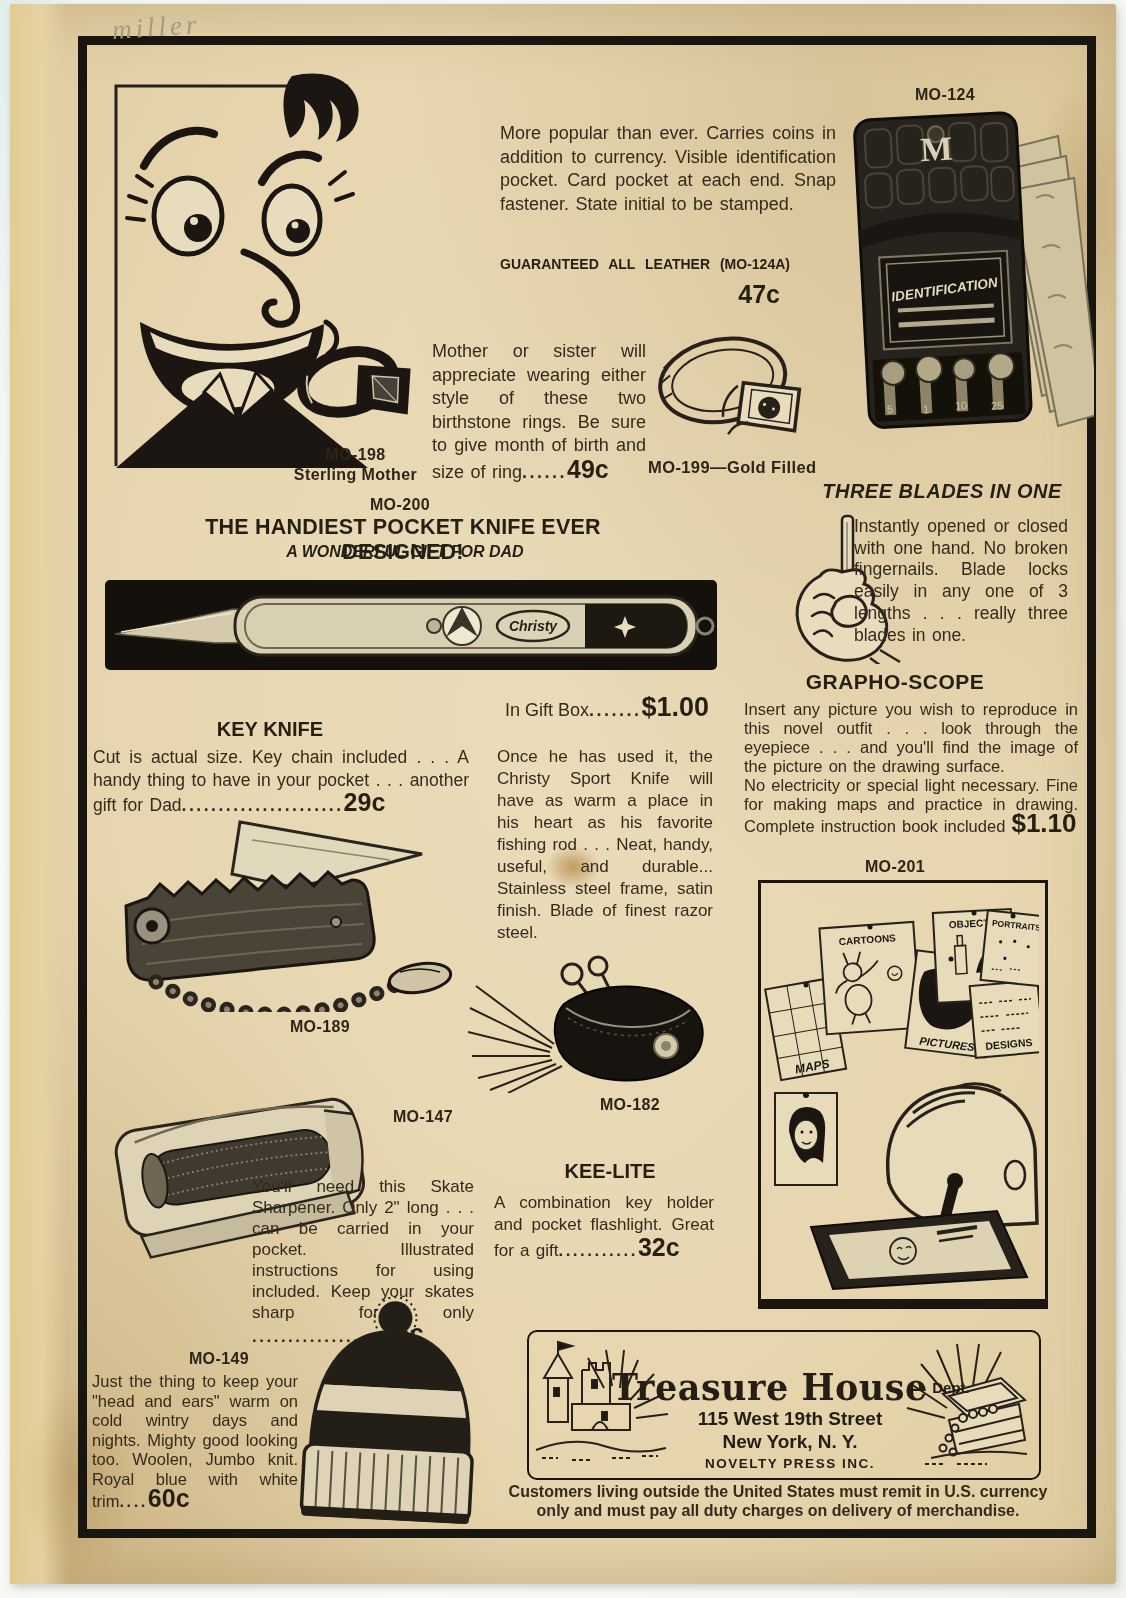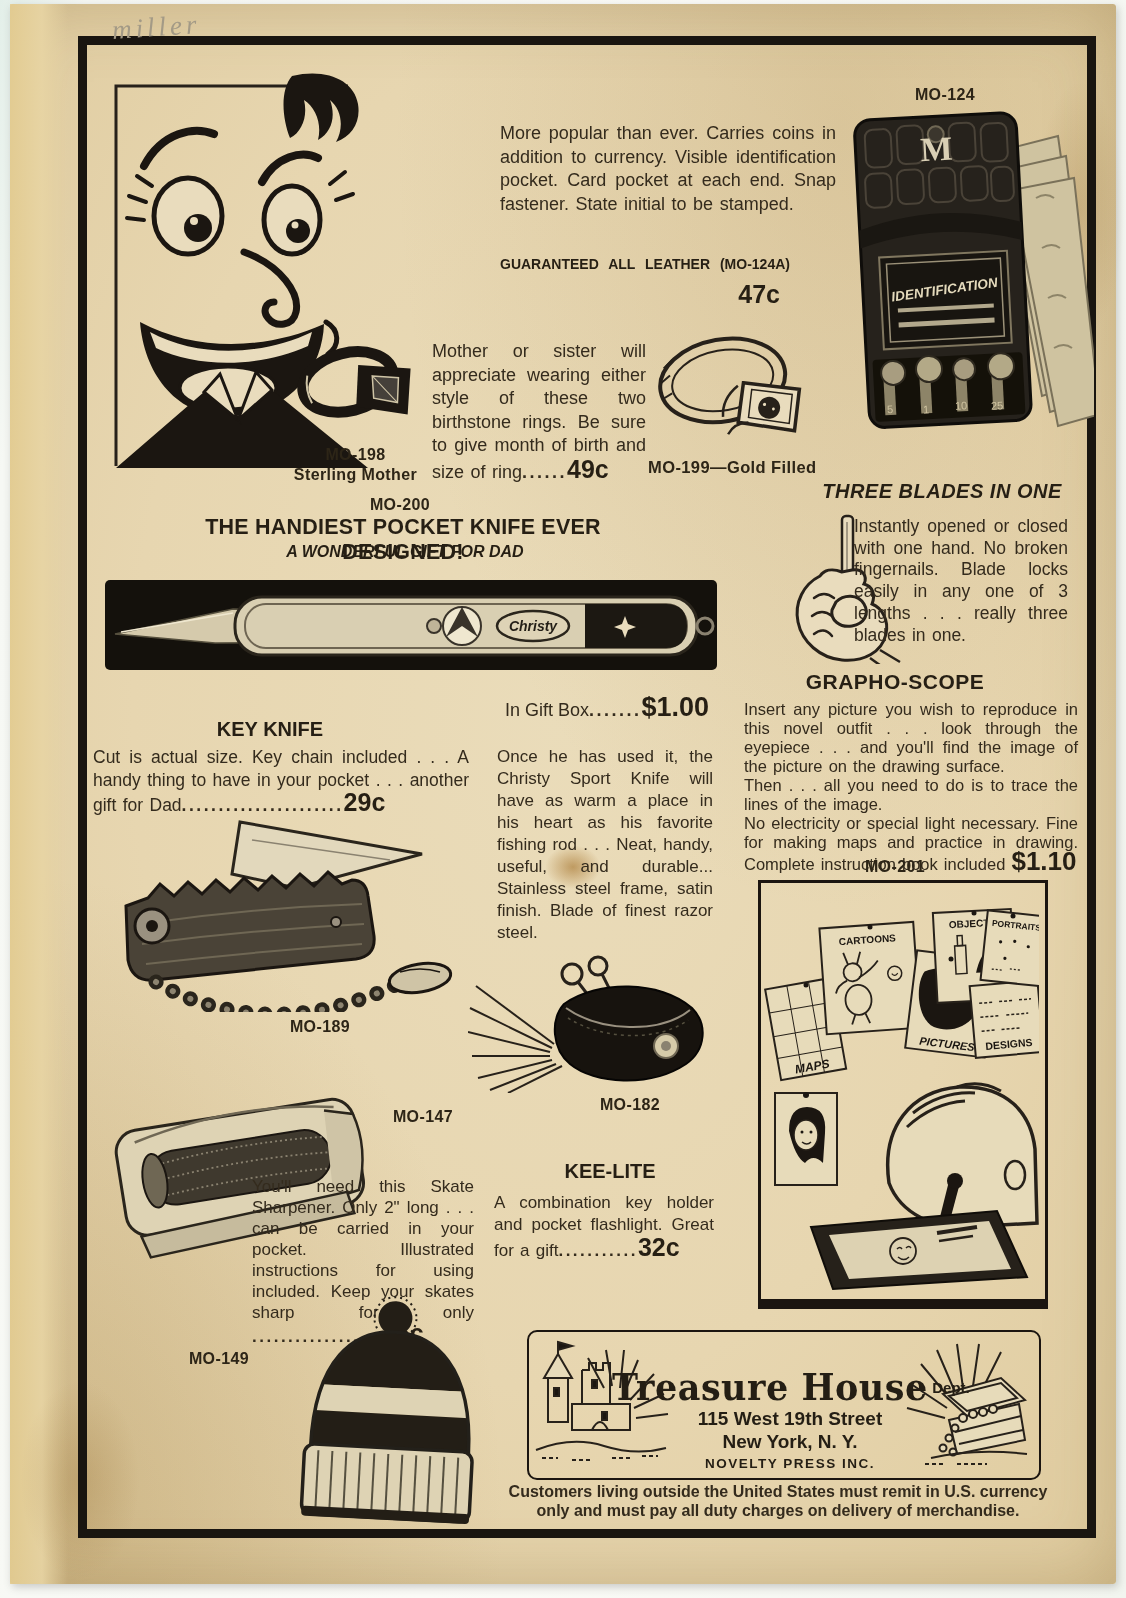--- a/index.html
+++ b/index.html
@@ -200,21 +200,20 @@
     <ellipse cx="330" cy="166" rx="31" ry="14" transform="rotate(-9 330 166)" fill="#cfc4a6" stroke="#1b1611" stroke-width="3"></ellipse>
     <path d="M310 160 q20 -6 40 0" stroke="#1b1611" stroke-width="1.5" fill="none"></path>
   </svg>
   <div class="t code ctr" style="left:250px;top:1018px;width:140px;">MO-189</div>
 
   <div class="t just" style="left:497px;top:746px;width:216px;font-size:17px;line-height:22px;">Once he has used it, the Christy Sport Knife will have as warm a place in his heart as his favorite fishing rod . . . Neat, handy, useful, and durable... Stainless steel frame, satin finish. Blade of finest razor steel.</div>
 
   <div class="t hline ctr" style="left:770px;top:670px;width:250px;font-size:21px;letter-spacing:.5px;">GRAPHO-SCOPE</div>
   <div class="t" style="left:744px;top:700px;width:334px;font-size:16.5px;line-height:19px;">
     <div class="just">Insert any picture you wish to reproduce in this novel outfit . . . look through the eyepiece . . . and you'll find the image of the picture on the drawing surface.</div>
-    <div class="just">Then . . . all you need to do is to trace the lines of the image.</div>
     <div class="just"><span>No electricity or special light necessary. Fine for making maps and practice in drawing. Complete instruction book included</span> <span class="price" style="font-size:26px;">$1.10</span></div>
   </div>
   <div class="t code ctr" style="left:830px;top:858px;width:130px;">MO-201</div>
 
   <div class="t" style="left:758px;top:880px;width:284px;height:416px;border:3px solid #1b1510;border-bottom-width:10px;"></div>
   <svg style="position:absolute;left:761px;top:883px;" width="278" height="410" viewBox="0 0 278 410">
     <g stroke="#27211a" fill="#e7dbba" stroke-width="2">
       <g transform="rotate(-10 45 148)">
         <rect x="12" y="100" width="66" height="92"></rect>
         <path d="M12 124 h66 M12 148 h66 M12 170 h66 M34 100 v92 M56 100 v92" fill="none" stroke-width="1"></path>
@@ -325,20 +324,23 @@
       <path d="M240 66 L268 74 Q278 110 262 150 L236 154" fill="#cfc4a6" stroke="#2a251c" stroke-width="2.5"></path>
       <polygon points="40,162 250,150 254,172 46,184" fill="#c6bb9d" stroke="#2a251c" stroke-width="2.5"></polygon>
     </g>
   </svg>
   <div class="t code ctr" style="left:368px;top:1108px;width:110px;">MO-147</div>
   <div class="t just" style="left:252px;top:1176px;width:222px;font-size:17px;line-height:21px;">
     <span>You'll need this Skate Sharpener. Only 2" long . . . can be carried in your pocket. Illustrated instructions for using included. Keep your skates sharp for only </span><span class="dots">..................</span><span class="price">25c</span>
   </div>
 
   <div class="t code ctr" style="left:164px;top:1350px;width:110px;">MO-149</div>
+  <div class="t just" style="left:92px;top:1372px;width:206px;font-size:16.5px;line-height:19.5px;">
+    <span>Just the thing to keep your "head and ears" warm on cold wintry days and nights. Mighty good looking too. Woolen, Jumbo knit. Royal blue with white trim</span><span class="dots">....</span><span class="price">60c</span>
+  </div>
   <svg style="position:absolute;left:290px;top:1292px;" width="195" height="262" viewBox="0 0 195 262">
     <g transform="rotate(3 100 130)">
       <circle cx="100" cy="26" r="17" fill="#231e16"></circle>
       <circle cx="100" cy="26" r="21" fill="none" stroke="#231e16" stroke-width="2" stroke-dasharray="2 4"></circle>
       <clipPath id="hatdome">
           <path d="M22 158 C22 70 60 40 100 40 C140 40 180 70 180 158 Z"></path>
         </clipPath>
       <g clip-path="url(#hatdome)">
         <rect x="10" y="38" width="180" height="58" fill="#231e16"></rect>
         <rect x="10" y="96" width="180" height="26" fill="#ded3b4"></rect>

